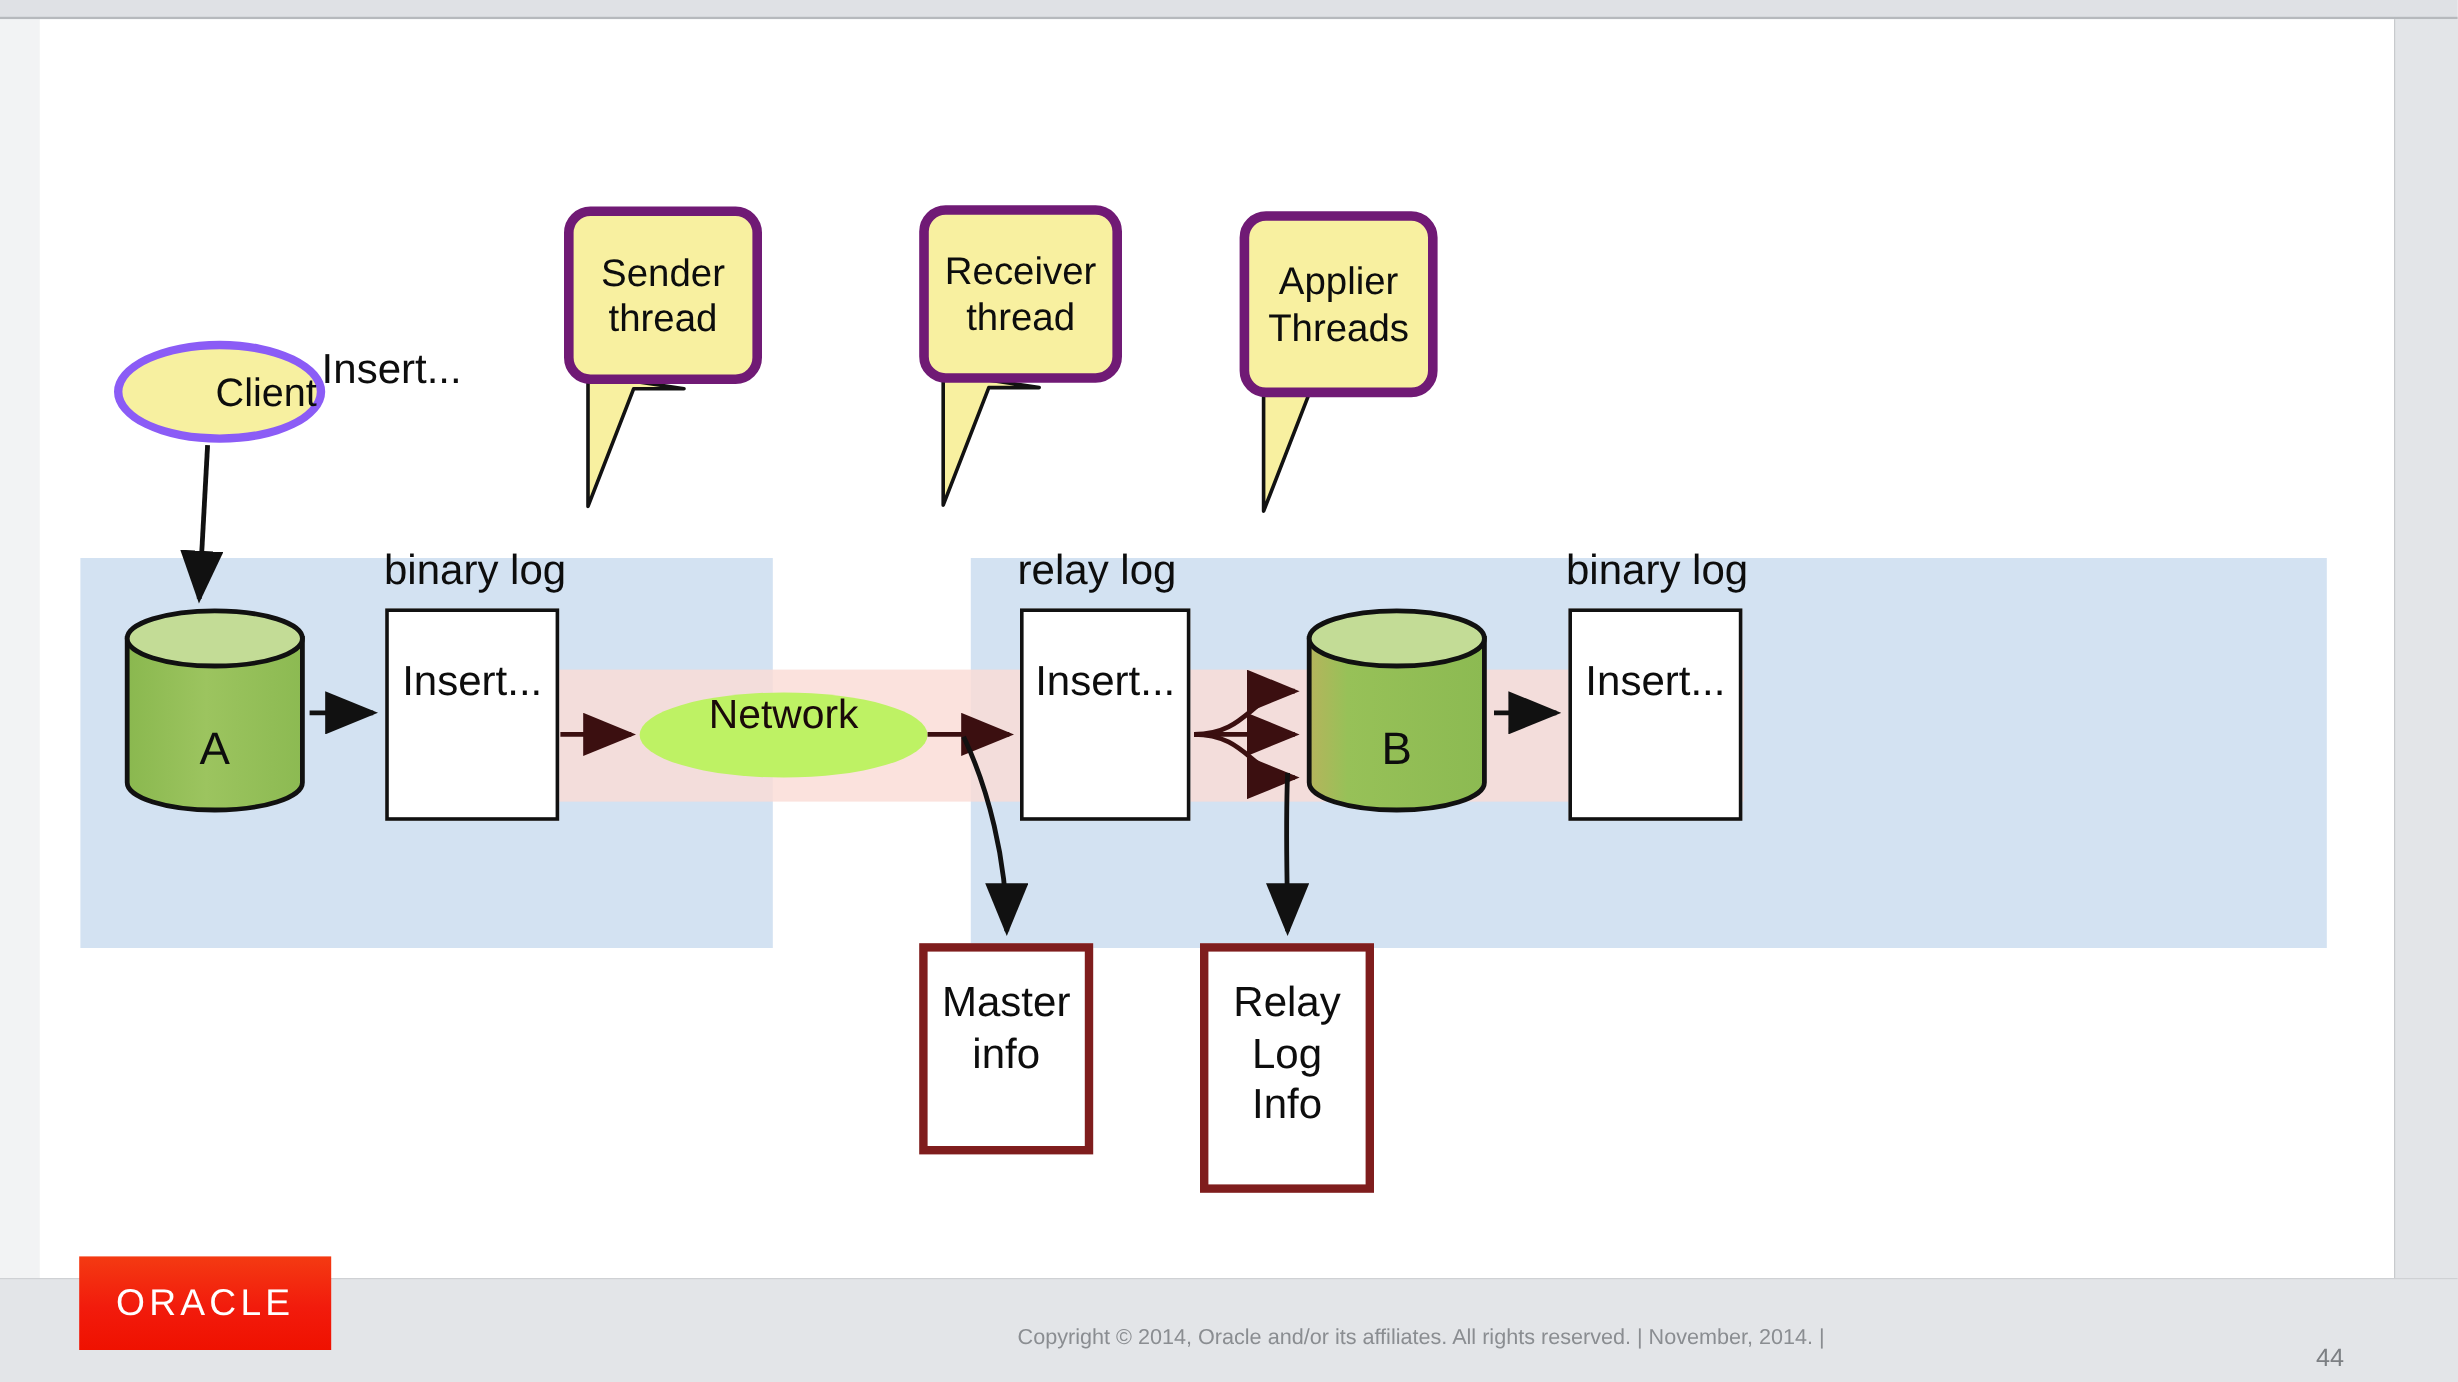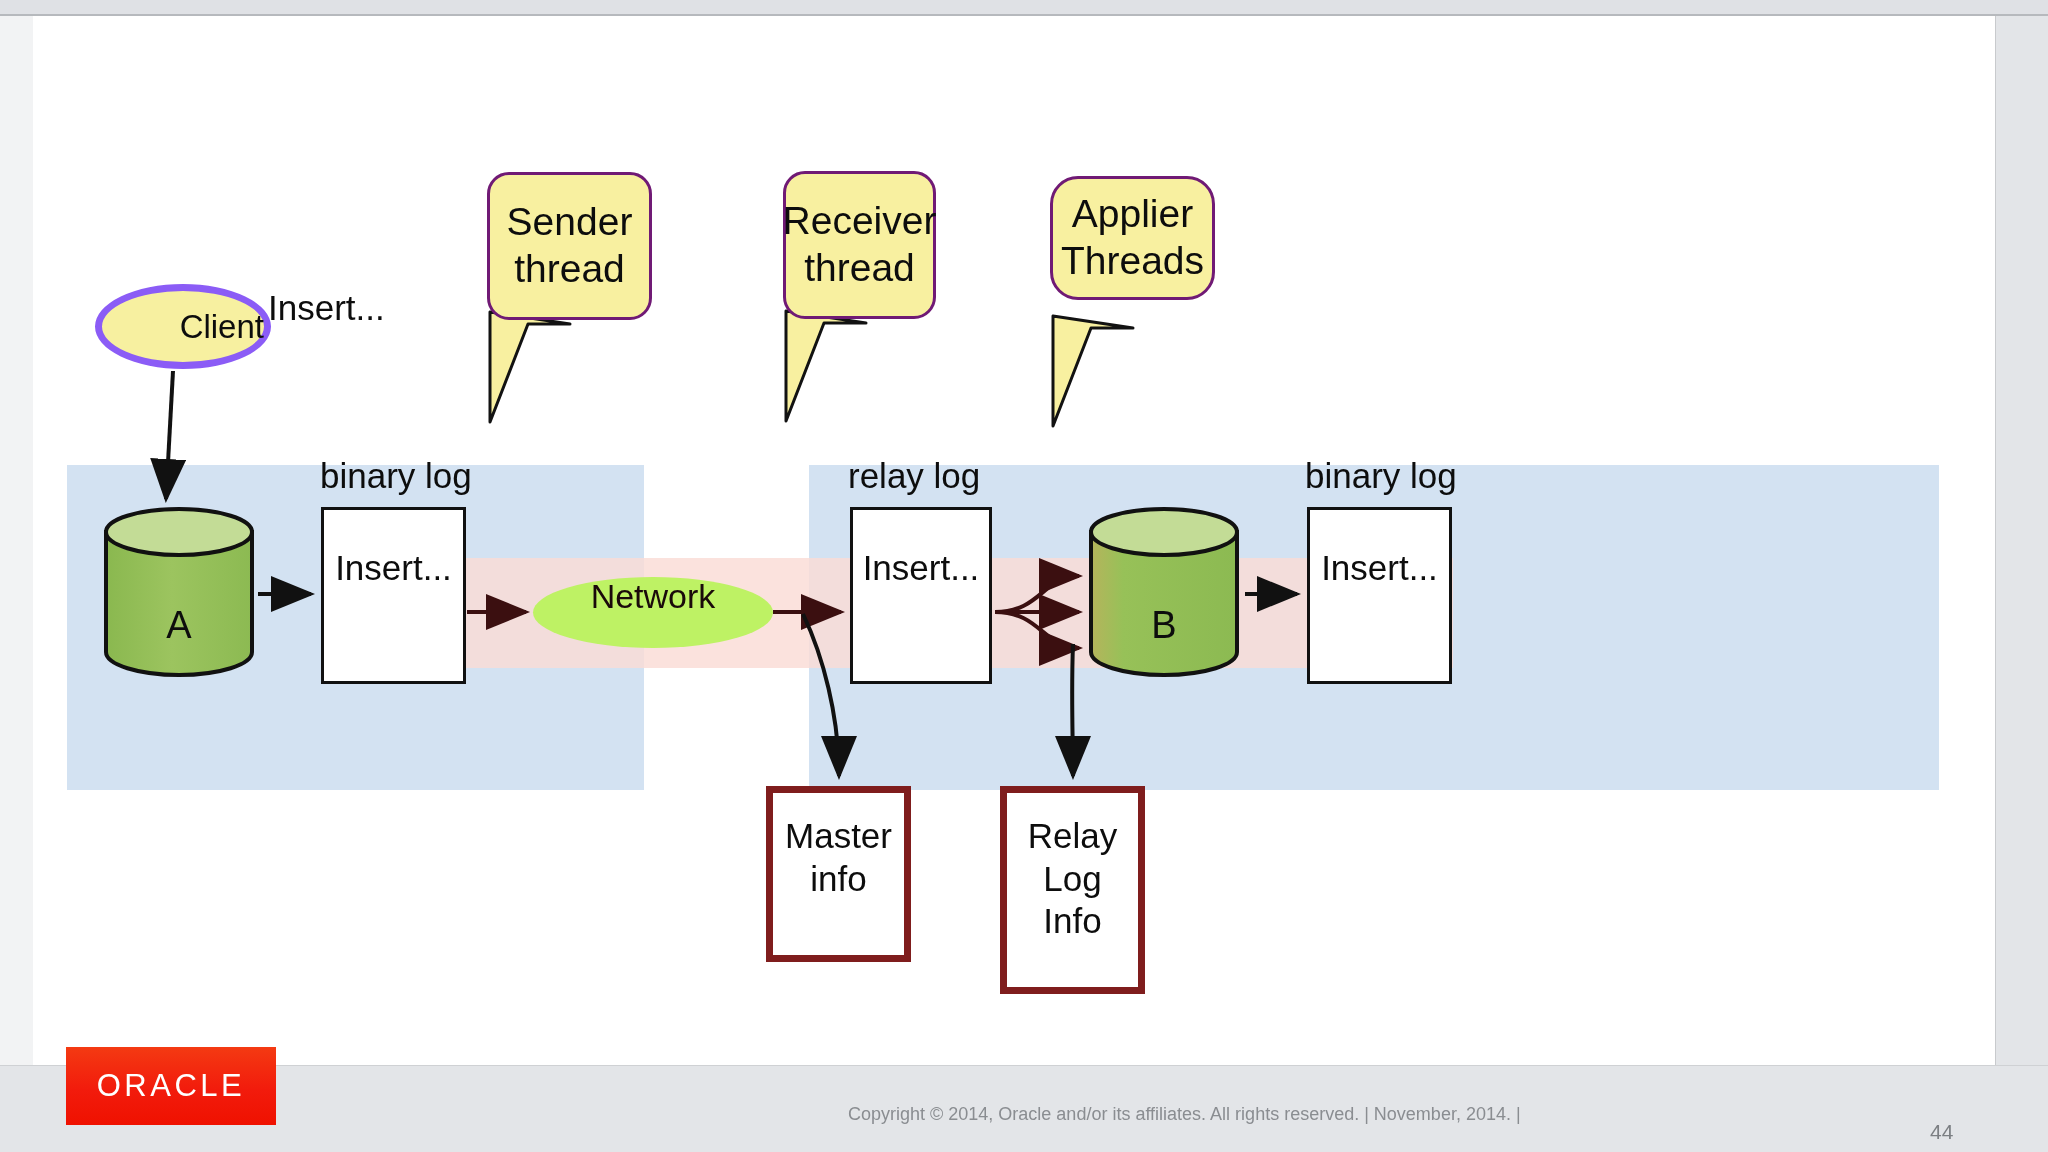--- a/index.html
+++ b/index.html
@@ -142,31 +142,30 @@
     color: #1a0a0a;
   }
 
   
   .callout { position: absolute; }
   .callout .bubble {
     position: absolute;
     left: 0; top: 0;
     width: 100%;
     background: #f8f0a0;
-    border: 3px solid #701a75;
+    border: 8px solid #701a75;
     border-radius: 22px;
     box-sizing: border-box;
     display: flex;
     align-items: center;
     justify-content: center;
     text-align: center;
-    font-size: 39px;
+    font-size: 32px;
     line-height: 1.2;
     color: #0d0d0d;
-    margin-left: 17px;
   }
   .callout svg { position: absolute; left: 0; top: 0; overflow: visible; }
 
   
   .cyl { position: absolute; }
   .cyl .cyl-label {
     position: absolute;
     left: 0; right: 0;
     text-align: center;
     font-size: 38px;
@@ -311,37 +310,37 @@
         <path d="M20 140 L20 250 L58 152 L100 152 Z" fill="#f8f0a0" stroke="#121212" stroke-width="3" stroke-linejoin="round"></path>
       </svg>
       <div class="bubble" style="height:148px;">
         <div>
           <div>Sender</div>
           <div>thread</div>
         </div>
       </div>
     </div>
 
-    <div class="callout" style="left:733px; top:155px; width:153px; height:148px;border-radius:30px;">
+    <div class="callout" style="left:733px; top:155px; width:169px; height:148px;border-radius:30px;">
       <svg width="230" height="290">
         <path d="M20 140 L20 250 L58 152 L100 152 Z" fill="#f8f0a0" stroke="#121212" stroke-width="3" stroke-linejoin="round"></path>
       </svg>
       <div class="bubble" style="height:148px;">
         <div>
           <div>Receiver</div>
           <div>thread</div>
         </div>
       </div>
     </div>
 
     <div class="callout" style="left:1000px; top:160px; width:165px; height:148px;">
       <svg width="230" height="290">
         <path d="M20 140 L20 250 L58 152 L100 152 Z" fill="#f8f0a0" stroke="#121212" stroke-width="3" stroke-linejoin="round"></path>
       </svg>
-      <div class="bubble" style="height:124px;border-radius:28px;">
+      <div class="bubble" style="height:155px;">
         <div>
           <div>Applier</div>
           <div>Threads</div>
         </div>
       </div>
     </div>
 
     <svg id="arrows" viewBox="0 0 1962 1136">
       <defs>
         <marker id="ah" markerWidth="11" markerHeight="9" refX="10" refY="4.5" orient="auto">

